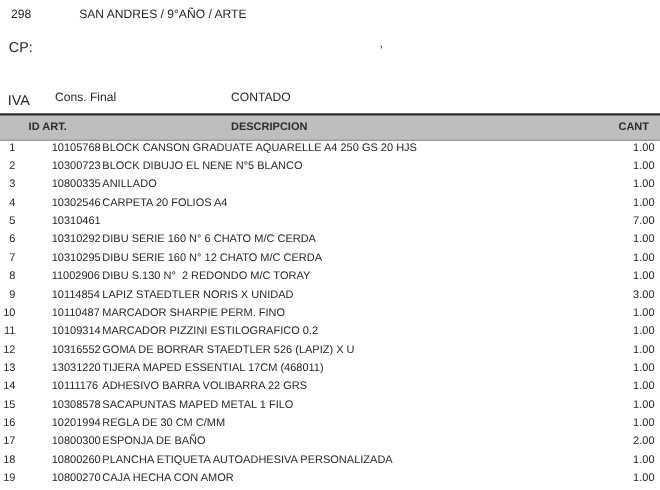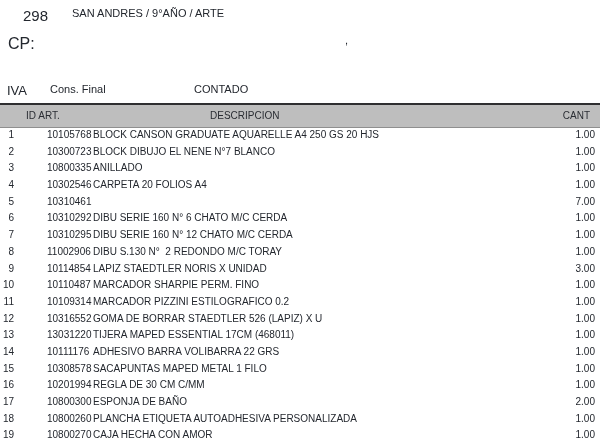--- a/index.html
+++ b/index.html
@@ -7,40 +7,40 @@
     width: 600px; height: 445px;
     background: #ffffff;
     font-family: "Liberation Sans", sans-serif;
     color: #23272e;
     position: relative;
     overflow: hidden;
   }
   .abs { position: absolute; }
 
   
-  .doc-number   { left: 10px;  top: 7px;  font-size: 15px; margin-left: 13px; }
+  .doc-number   { left: 10px;  top: 7px;  font-size: 11px; }
   .doc-title    { left: 72px;  top: 7px;  font-size: 11px; }
-  .cp-label     { left: 8px;   top: 35px; font-size: 16px; }
+  .cp-label     { left: 8px;   top: 35px; font-size: 13px; }
   .cp-value     { left: 345px; top: 34px; font-size: 11px; }
 
   .iva-label    { left: 7px;   top: 83px; font-size: 13px; }
   .iva-value    { left: 50px;  top: 83px; font-size: 11px; }
-  .payment      { left: 194px; top: 83px; font-size: 11px; }
+  .payment      { left: 210px; top: 83px; font-size: 11px; }
 
   
   .table-head {
     left: 0; top: 103px; width: 600px; height: 22px;
     background: #bebebe;
     border-top: 2px solid #2f2f31;
     border-bottom: 1px solid #8f8f8f;
     box-sizing: content-box;
   }
   .table-head .col {
     position: absolute; top: 5px;
-    font-size: 10px; color: #2a2d33;
+    font-size: 10px; color: #2a2d33; font-weight: bold;
   }
   .col-id   { left: 26px; }
   .col-desc { left: 210px; }
   .col-qty  { right: 10px; }
 
   
   .rows { position: absolute; left: 0; top: 127px; width: 600px; }
   .trow { position: relative; height: 16.7px; }
   .trow span {
     position: absolute; top: 0;
@@ -73,21 +73,21 @@
 <div class="rows">
     <div class="trow">
     <span class="cell-n">1</span>
     <span class="cell-id">10105768</span>
     <span class="cell-desc">BLOCK CANSON GRADUATE AQUARELLE A4 250 GS 20 HJS</span>
     <span class="cell-qty">1.00</span>
   </div>
     <div class="trow">
     <span class="cell-n">2</span>
     <span class="cell-id">10300723</span>
-    <span class="cell-desc">BLOCK DIBUJO EL NENE N°7 BLANCO</span>
+    <span class="cell-desc">BLOCK DIBUJO EL NENE N°5 BLANCO</span>
     <span class="cell-qty">1.00</span>
   </div>
     <div class="trow">
     <span class="cell-n">3</span>
     <span class="cell-id">10800335</span>
     <span class="cell-desc">ANILLADO</span>
     <span class="cell-qty">1.00</span>
   </div>
     <div class="trow">
     <span class="cell-n">4</span>

